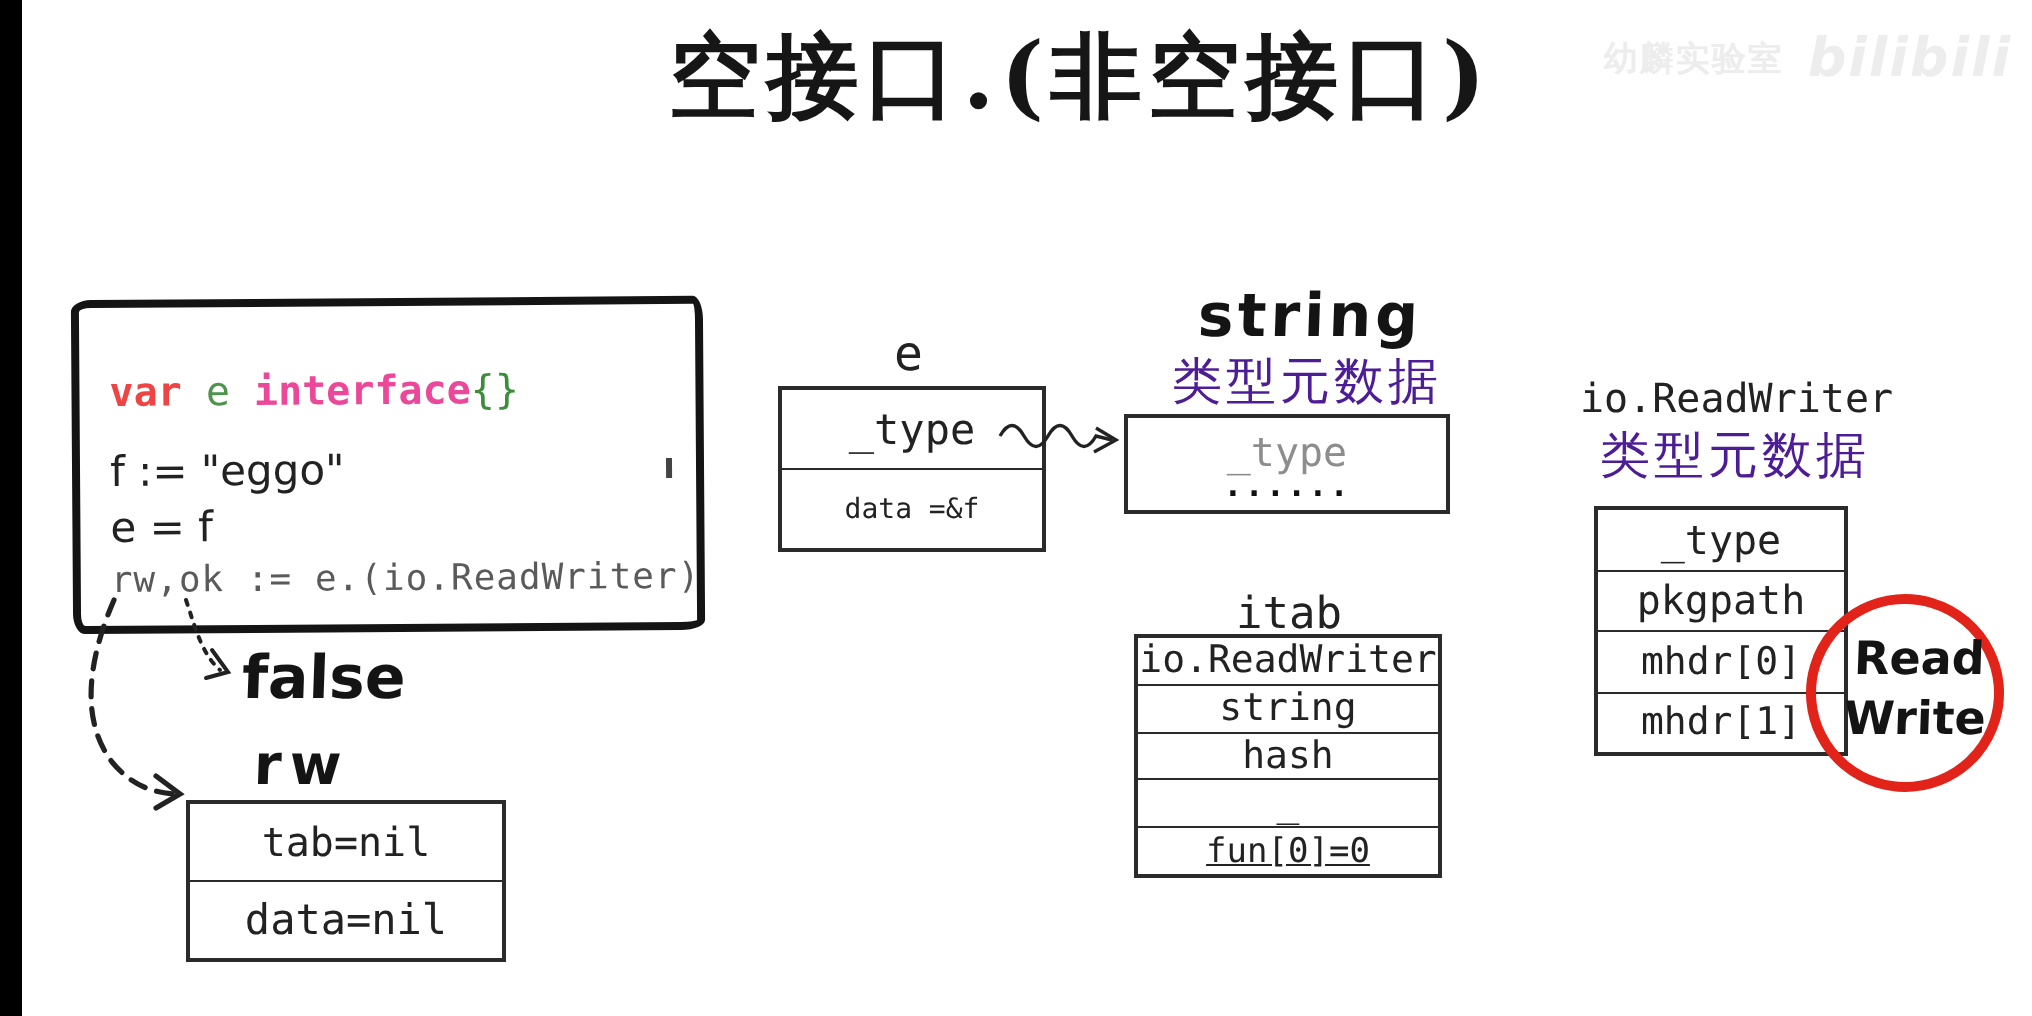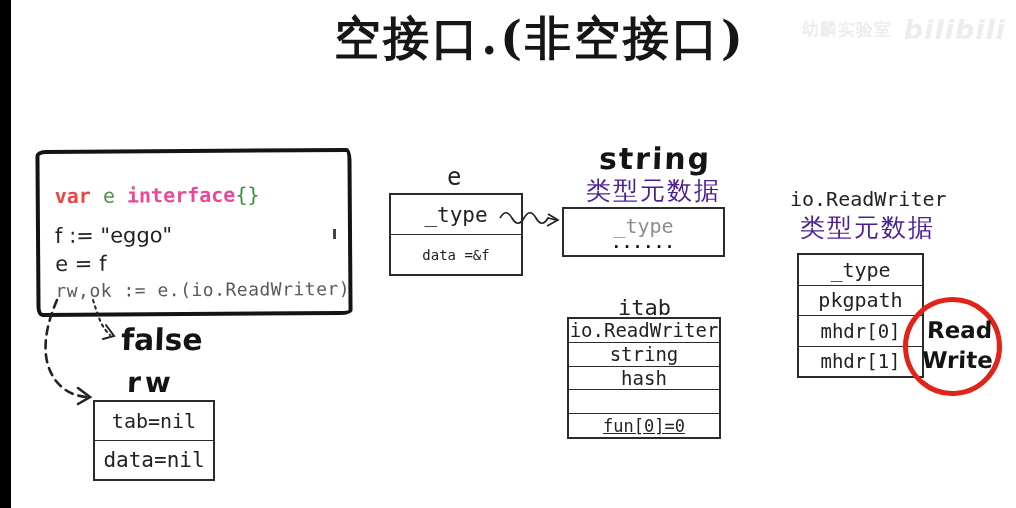--- a/index.html
+++ b/index.html
@@ -121,21 +121,21 @@
   <polyline points="78,388 90,397 78,404" stroke="#222" stroke-width="2.6" fill="none" stroke-linecap="round"></polyline>
   <path d="M93,300 C98,315 101,327 110,335" stroke="#222" stroke-width="2" fill="none" stroke-dasharray="2.5,4" stroke-linecap="round"></path>
   <polyline points="106,325 114,336 103,339" stroke="#222" stroke-width="2" fill="none" stroke-linecap="round"></polyline>
   <path d="M500,218 c4,-7 8,-7 12,0 c4,7 8,7 12,0 c4,-7 8,-7 12,0 c4,7 8,7 12,0 l8,2" stroke="#222" stroke-width="1.7" fill="none"></path>
   <polyline points="548,214 558,220 547,226" stroke="#222" stroke-width="1.7" fill="none"></polyline>
 </svg>
 
 <div class="abs hand" style="left:121px; top:322px; font-size:30px;">false</div>
 
 <div class="abs hand" style="left:127px; top:366px; font-size:28px; letter-spacing:4px;">rw</div>
-<div class="struct-table thin" style="left:93px; top:400px; width:122px; height:81px;">
+<div class="struct-table thin" style="left:93px; top:400px; width:160px; height:81px;">
   <div class="struct-row" style="font-size:20px;">tab=nil</div>
   <div class="struct-row" style="font-size:21px;">data=nil</div>
 </div>
 
 <div class="abs mono-label" style="left:447px; top:163px; font-size:24px;">e</div>
 <div class="struct-table thin" style="left:389px; top:193px; width:134px; height:83px;">
   <div class="struct-row" style="font-size:21px;">_type</div>
   <div class="struct-row" style="font-size:14px;">data =&amp;f</div>
 </div>
 

